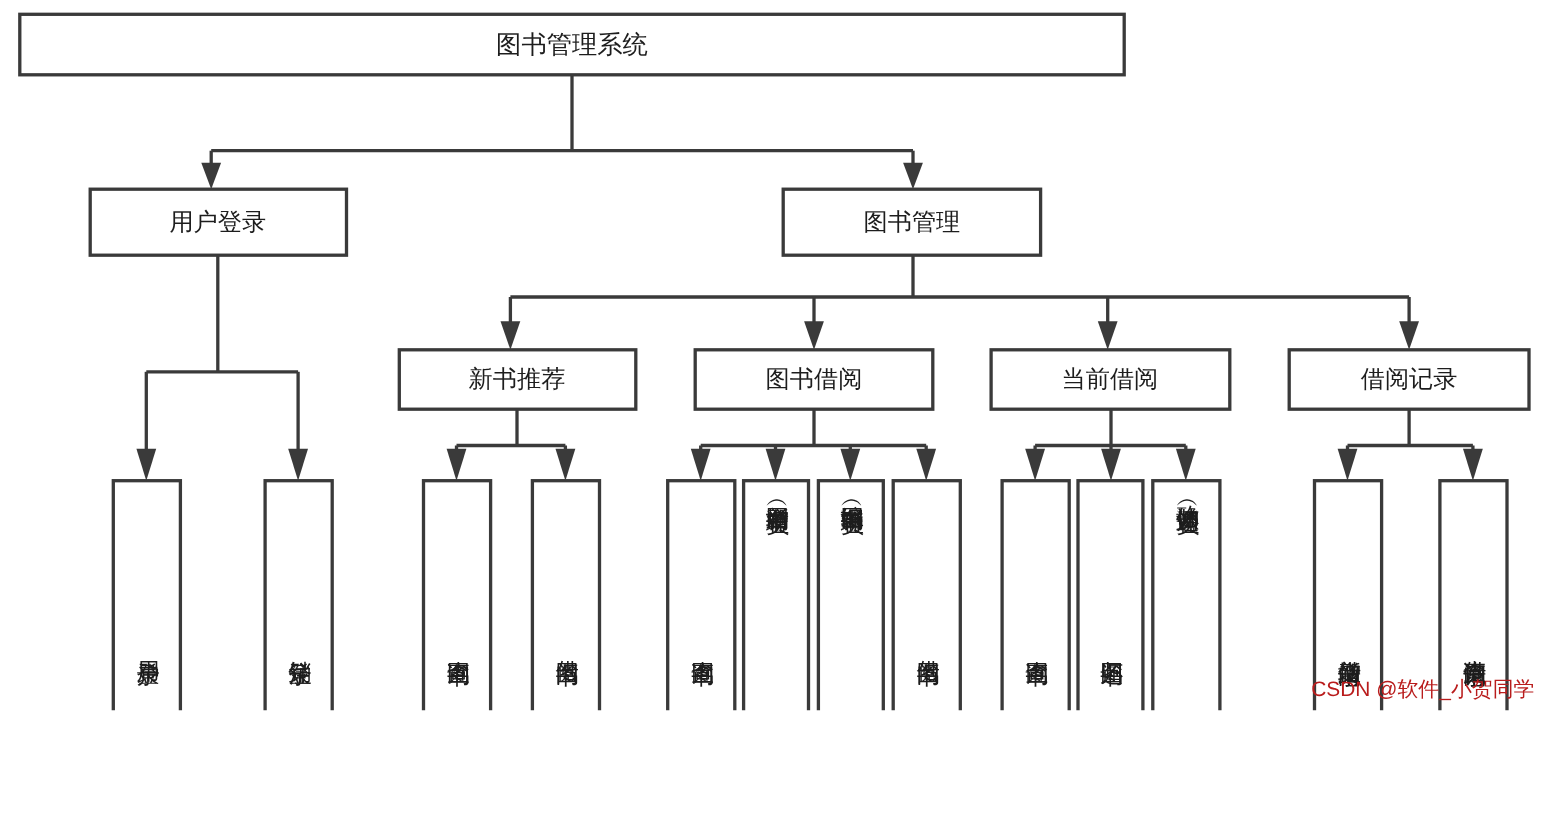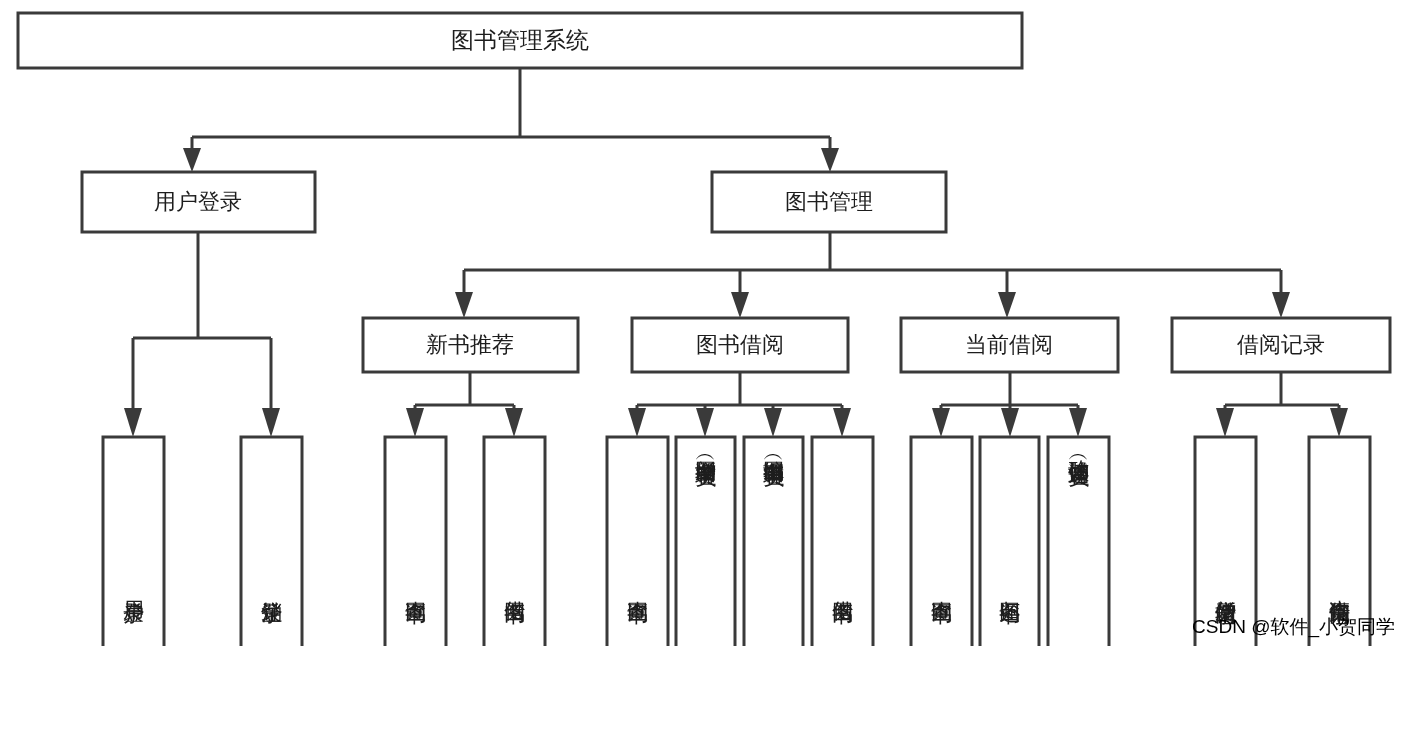--- a/index.html
+++ b/index.html
@@ -65,21 +65,21 @@
     letter-spacing: 1px;
     white-space: nowrap;
     text-align: center;
   }
   .watermark {
     position: absolute;
     right: 10px;
     bottom: 6px;
     font-family: "Liberation Sans", "DejaVu Sans", sans-serif;
     font-size: 19px;
-    color: #000000;
+    color: #b91c1c;
     white-space: nowrap;
   }
 </style>
 </head>
 <body>
 
 <div id="diagram-root">
 
   <svg id="flow-svg" viewBox="0 0 1405 747">
 

